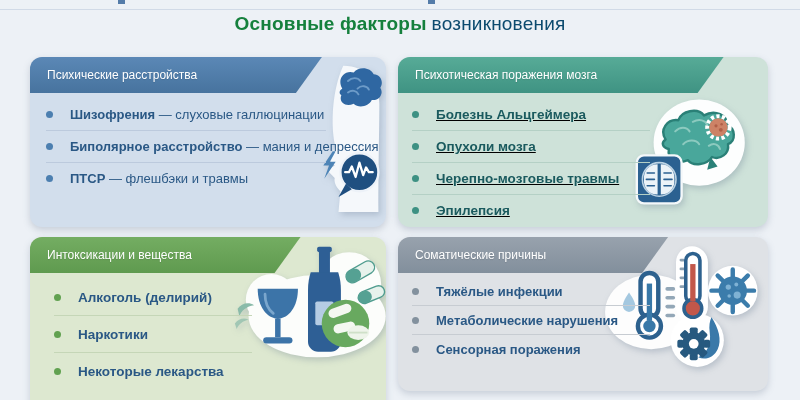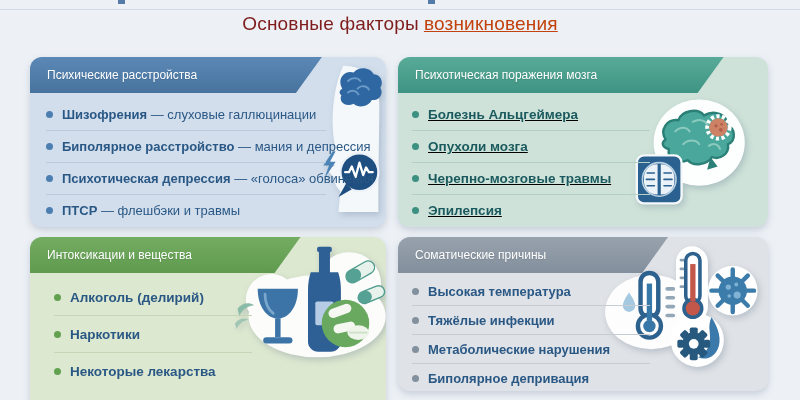--- a/index.html
+++ b/index.html
@@ -10,22 +10,22 @@
   }
   
   .frag{position:absolute;top:0;height:4px;width:7px;background:#39679b;opacity:.85;}
   .frag1{left:118px;} .frag2{left:428px;}
   .top-rule{position:absolute;top:9px;left:0;right:0;height:1px;background:rgba(175,190,212,.45);}
 
   .subtitle{
     position:absolute;top:13px;left:0;right:0;margin:0;text-align:center;
     font-size:19px;font-weight:400;letter-spacing:.2px;
   }
-  .subtitle .strong{font-weight:400;color:#7f1d1d;}
-  .subtitle .light{font-weight:400;color:#c2410c;margin-left:5px;text-decoration:underline;}
+  .subtitle .strong{font-weight:700;color:#15803d;}
+  .subtitle .light{font-weight:400;color:#0c4a6e;margin-left:5px;}
 
   .panel{
     position:absolute;border-radius:12px;overflow:hidden;
     box-shadow:0 3px 7px rgba(100,115,140,.28);
   }
   .p1{left:30px;top:57px;width:356px;height:170px;background:#d2deec;--sep:#bccadd;--txt:#2a5885;--dot:#4c7fb0;}
   .p2{left:398px;top:57px;width:370px;height:170px;background:#cee2d9;--sep:#b4d0c5;--txt:#1a5a5e;--dot:#3d9183;}
   .p3{left:30px;top:237px;width:356px;height:185px;background:#dde8d0;--sep:#c5d6b7;--txt:#2a5885;--dot:#61a150;}
   .p4{left:398px;top:237px;width:370px;height:154px;background:#dfe2e6;--sep:#c7ccd2;--txt:#2a5885;--dot:#83919e;}
 
@@ -39,21 +39,21 @@
   .p1 .phead{width:82%;background:linear-gradient(#5b88b6,#47739e);}
   .p2 .phead{width:88%;background:linear-gradient(#57ab97,#3f9383);}
   .p3 .phead{width:76%;background:linear-gradient(#74ad62,#5f9a4f);}
   .p4 .phead{width:73%;background:linear-gradient(#98a2ad,#828f9c);}
 
   .items{position:absolute;z-index:3;list-style:none;margin:0;padding:0;}
   .p1 .items{left:16px;right:60px;top:42px;}
   .p2 .items{left:14px;right:118px;top:42px;text-decoration:underline;}
   .p3 .items{left:24px;right:134px;top:42px;}
   .p4 .items{left:14px;right:118px;top:40px;}
-  .items li{display:flex;align-items:center;gap:9px;border-bottom:1px solid var(--sep);}
+  .items li{display:flex;align-items:center;gap:17px;border-bottom:1px solid var(--sep);}
   .items li:last-child{border-bottom:none;}
   .p1 .items li{height:31px;} .p2 .items li{height:31px;}
   .p3 .items li{height:36px;} .p4 .items li{height:28px;}
   .dot{width:7px;height:7px;border-radius:50%;background:var(--dot);flex:0 0 7px;}
   .txt{white-space:nowrap;color:var(--txt);font-size:13px;}
   .p2 .txt,.p3 .txt{font-size:13.5px;}
   .txt b{font-weight:700;}
   .txt .rest{font-weight:400;}
 
   .art{position:absolute;z-index:2;pointer-events:none;}
@@ -77,24 +77,20 @@
   <section class="panel p1">
     <div class="phead">Психические расстройства</div>
     <ul class="items">
       <li>
           <span class="dot"></span>
           <span class="txt"><b>Шизофрения</b><span class="rest"> — слуховые галлюцинации</span></span>
         </li>
       <li>
           <span class="dot"></span>
           <span class="txt"><b>Биполярное расстройство</b><span class="rest"> — мания и депрессия</span></span>
-        </li>
-      <li>
-          <span class="dot"></span>
-          <span class="txt"><b>Психотическая депрессия</b><span class="rest"> — «голоса» обвинения</span></span>
         </li>
       <li>
           <span class="dot"></span>
           <span class="txt"><b>ПТСР</b><span class="rest"> — флешбэки и травмы</span></span>
         </li>
     </ul>
     <div class="art art1">
       <svg width="95" height="152" viewBox="0 0 100 160" xmlns="http://www.w3.org/2000/svg">
         <path fill="#f5f8fb" d="M55 4 C80 4 93 22 93 44 C93 70 92 100 92 158 L50 158 L52 136 C48 132 45 127 46 122 L38 114 L46 109 L39 102 C44 96 46 92 46 86 C42 66 43 30 55 4 Z"></path>
         <path fill="#2f67a2" d="M54 28 C48 18 56 8 66 11 C72 4 84 6 87 13 C94 13 98 21 94 27 C98 33 93 41 85 40 C82 47 71 49 66 44 C57 48 50 42 53 35 C50 33 51 30 54 28 Z"></path>
@@ -213,33 +209,29 @@
         </g>
       </svg>
     </div>
   </section>
 
   <section class="panel p4">
     <div class="phead">Соматические причины</div>
     <ul class="items">
       <li>
           <span class="dot"></span>
-          <span class="txt"><b>Высокая температура</b><span class="rest"></span></span>
-        </li>
-      <li>
-          <span class="dot"></span>
           <span class="txt"><b>Тяжёлые инфекции</b><span class="rest"></span></span>
         </li>
       <li>
           <span class="dot"></span>
           <span class="txt"><b>Метаболические нарушения</b><span class="rest"></span></span>
         </li>
       <li>
           <span class="dot"></span>
-          <span class="txt"><b>Биполярное депривация</b><span class="rest"></span></span>
+          <span class="txt"><b>Сенсорная поражения</b><span class="rest"></span></span>
         </li>
     </ul>
     <div class="art art4">
       <svg width="164" height="133" viewBox="0 0 185 150" xmlns="http://www.w3.org/2000/svg">
         <ellipse cx="60" cy="80" rx="52" ry="42" fill="#fdfdfd"></ellipse>
         <circle cx="152" cy="56" r="28" fill="#ffffff"></circle>
         <circle cx="112" cy="112" r="30" fill="#ffffff"></circle>
         <rect x="88" y="6" width="36" height="86" rx="18" fill="#ffffff"></rect>
         <g>
           <rect x="48" y="36" width="20" height="50" rx="10" fill="#fff" stroke="#2d618e" stroke-width="5"></rect>

